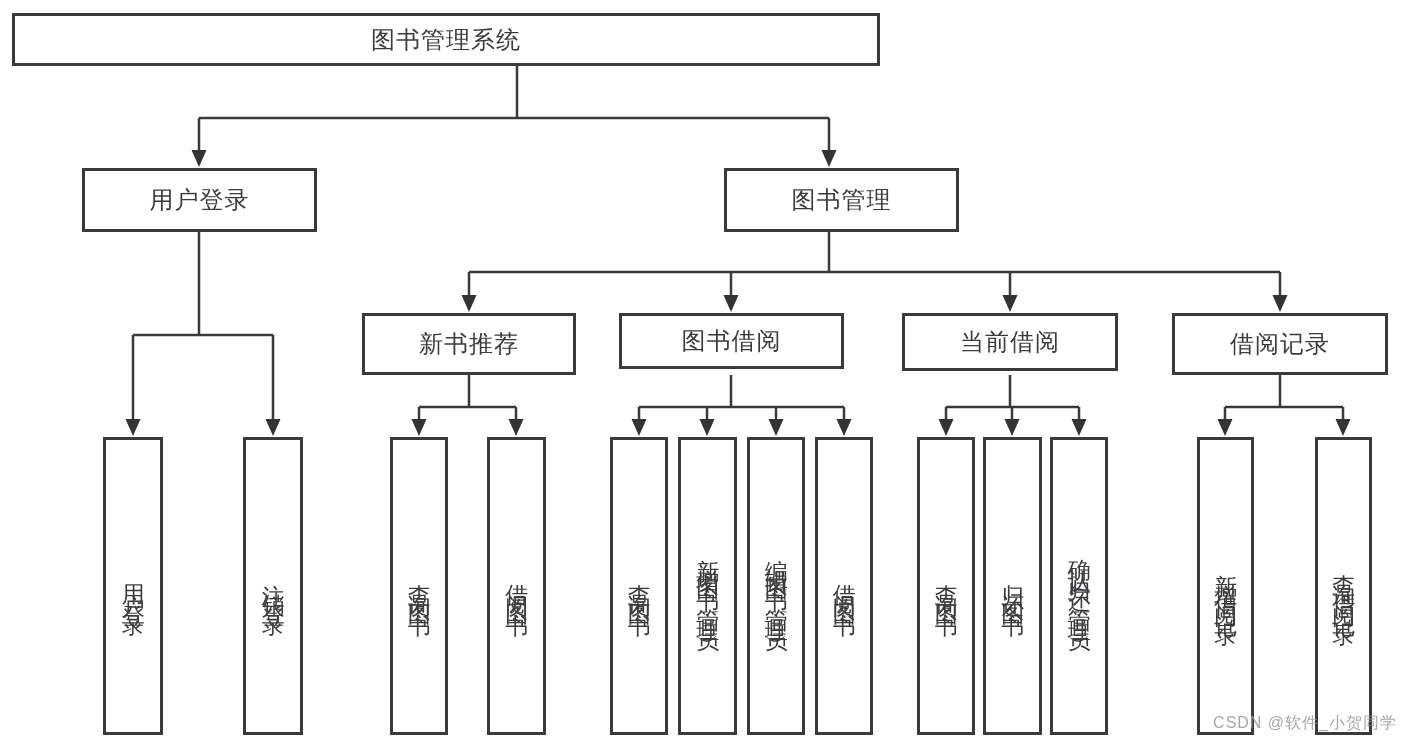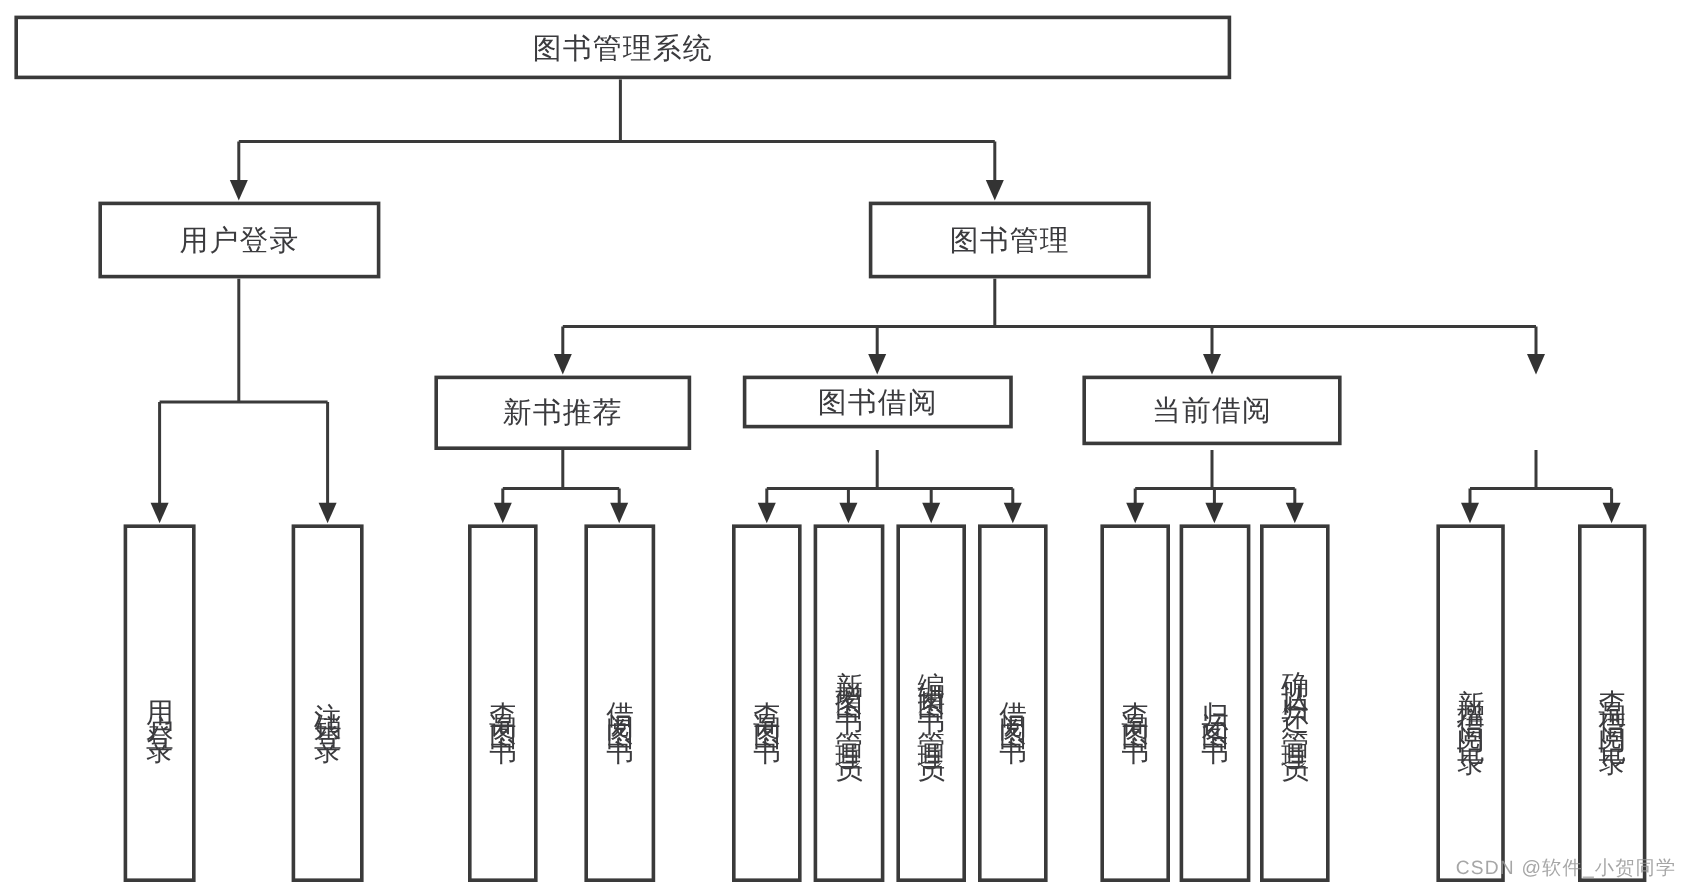--- a/index.html
+++ b/index.html
@@ -74,39 +74,42 @@
       <polygon points="1071.5,419 1086.5,419 1079,436"></polygon>
     </g>
 
     <g>
       <path d="M1280 375 V407 M1225 407 H1343 M1225 407 V421 M1343 407 V421"></path>
       <polygon points="1217.5,419 1232.5,419 1225,436"></polygon>
       <polygon points="1335.5,419 1350.5,419 1343,436"></polygon>
     </g>
   </svg>
 
-  <div class="box hbox" style="left:12px; top:13px; width:1014px; height:53px;">
+  <div class="box hbox" style="left:12px; top:13px; width:868px; height:53px;">
     <span class="lbl">图书管理系统</span>
   </div>
 
   <div class="box hbox" style="left:82px; top:168px; width:235px; height:64px;">
     <span class="lbl">用户登录</span>
   </div>
   <div class="box hbox" style="left:712px; top:168px; width:235px; height:64px;margin-left:12px;">
     <span class="lbl">图书管理</span>
   </div>
 
   <div class="box hbox" style="left:362px; top:313px; width:214px; height:62px;">
     <span class="lbl">新书推荐</span>
   </div>
-  <div class="box hbox" style="left:619px; top:313px; width:225px; height:44px;">
+  <div class="box hbox" style="left:619px; top:313px; width:225px; height:56px;">
     <span class="lbl">图书借阅</span>
   </div>
   <div class="box hbox" style="left:902px; top:313px; width:216px; height:58px;">
     <span class="lbl">当前借阅</span>
+  </div>
+  <div class="box hbox" style="left:1172px; top:313px; width:216px; height:62px;">
+    <span class="lbl">借阅记录</span>
   </div>
 
   <div class="box vbox" style="left:103px; top:437px; width:60px; height:298px;">
     <span class="vlbl">用户登录</span>
   </div>
   <div class="box vbox" style="left:243px; top:437px; width:60px; height:298px;">
     <span class="vlbl">注销登录</span>
   </div>
 
   <div class="box vbox" style="left:390px; top:437px; width:58px; height:298px;">

